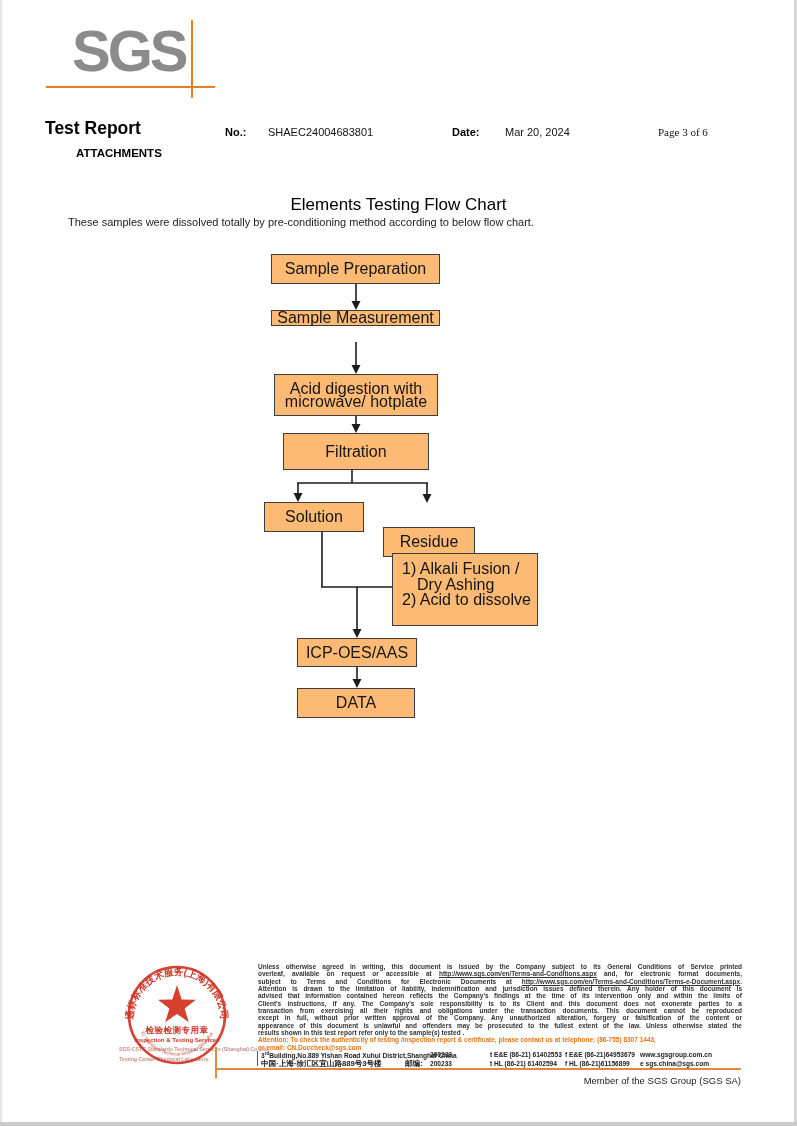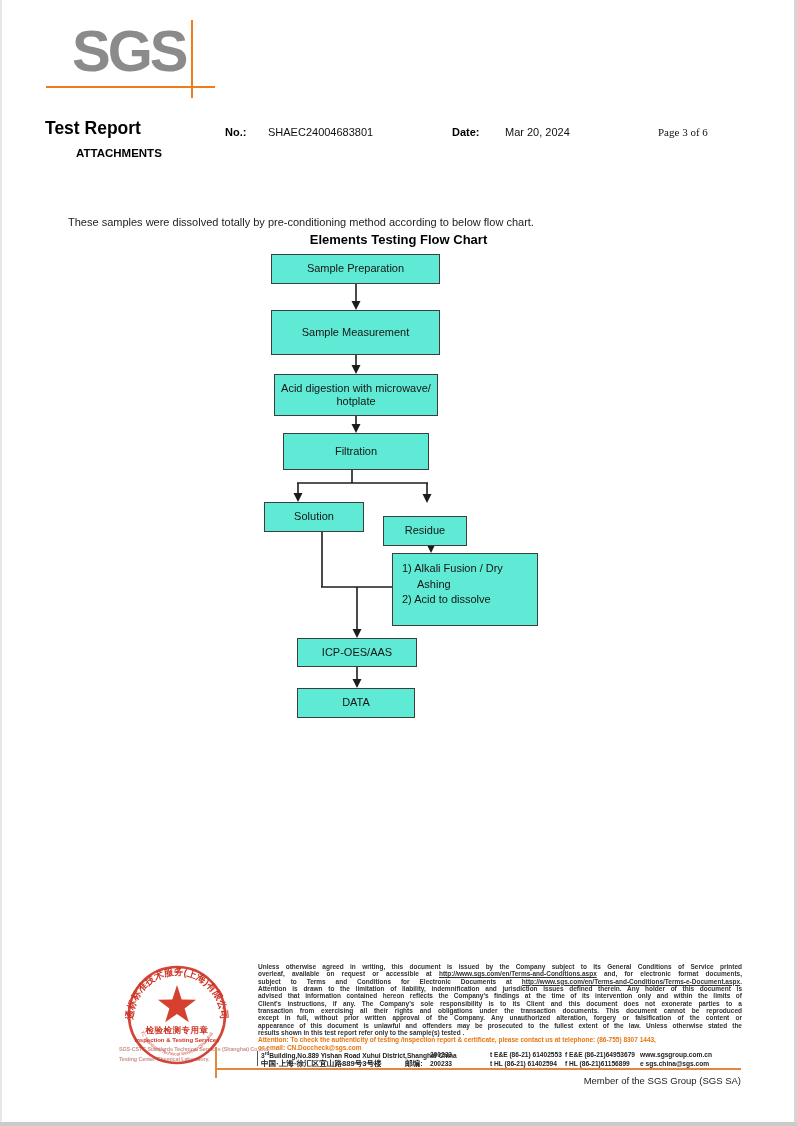--- a/index.html
+++ b/index.html
@@ -10,26 +10,26 @@
              color:#8b8b8b;letter-spacing:-3px;line-height:66px;}
   .logo-hline{position:absolute;left:46px;top:86px;width:169px;height:2px;background:#ee7c1e;}
   .logo-vline{position:absolute;left:191px;top:20px;width:2px;height:78px;background:#ee7c1e;}
   
   .h-title{position:absolute;left:45px;top:118px;font-size:17.5px;font-weight:bold;color:#000;}
   .h-attach{position:absolute;left:76px;top:147px;font-size:11.5px;font-weight:bold;color:#000;}
   .h-lab{position:absolute;top:126px;font-size:11px;font-weight:bold;color:#000;}
   .h-val{position:absolute;top:126px;font-size:11px;color:#111;}
   
   .doc-title{position:absolute;left:0;top:195px;width:797px;text-align:center;
-             font-size:13px;font-weight:bold;color:#000;margin-top:37px;}
+             font-size:17px;font-weight:normal;color:#000;}
   .intro{position:absolute;left:68px;top:216px;font-size:11px;color:#222;}
   
   .fc-svg{position:absolute;left:0;top:0;pointer-events:none;}
-  .box{position:absolute;background:#5eead4;border:1.4px solid #3d3d3d;display:flex;
-       align-items:center;justify-content:center;text-align:center;font-size:11px;
+  .box{position:absolute;background:#fdba74;border:1.4px solid #3d3d3d;display:flex;
+       align-items:center;justify-content:center;text-align:center;font-size:16px;
        color:#151515;line-height:13.5px;box-sizing:border-box;}
   .box-list{display:block;text-align:left;padding:7px 5px 0 9px;line-height:15.5px;}
   .hang{padding-left:15px;text-indent:-15px;}
   
   .legal{position:absolute;left:258px;top:963px;width:484px;font-size:6.5px;font-weight:bold;
          line-height:7.33px;color:#333;}
   .jl{text-align:justify;text-align-last:justify;}
   .u{text-decoration:underline;}
   .orange{color:#e87511;}
   .addr{position:absolute;font-size:6.6px;font-weight:bold;color:#222;white-space:nowrap;}
@@ -89,25 +89,25 @@
       <polygon points="351.5,424 360.5,424 356,433"></polygon>
       <polygon points="293.5,493 302.5,493 298,502"></polygon>
       <polygon points="422.5,494 431.5,494 427,503"></polygon>
       <polygon points="426.5,544 435.5,544 431,553"></polygon>
       <polygon points="352.5,629 361.5,629 357,638"></polygon>
       <polygon points="352.5,679 361.5,679 357,688"></polygon>
     </g>
   </svg>
 
   <div class="box" style="left:271px;top:254px;width:169px;height:30px;">Sample Preparation</div>
-  <div class="box" style="left:271px;top:310px;width:169px;height:45px;">Sample Measurement</div>
+  <div class="box" style="left:271px;top:310px;width:169px;height:16px;">Sample Measurement</div>
   <div class="box" style="left:274px;top:374px;width:164px;height:42px;padding:0 0;">Acid digestion with microwave/ hotplate</div>
   <div class="box" style="left:283px;top:433px;width:146px;height:37px;">Filtration</div>
   <div class="box" style="left:264px;top:502px;width:100px;height:30px;">Solution</div>
-  <div class="box" style="left:383px;top:516px;width:84px;height:30px;">Residue</div>
+  <div class="box" style="left:383px;top:527px;width:92px;height:30px;">Residue</div>
   <div class="box box-list" style="left:392px;top:553px;width:146px;height:73px;">
     <div class="hang">1) Alkali Fusion / Dry Ashing</div>
     <div class="hang">2) Acid to dissolve</div>
   </div>
   <div class="box" style="left:297px;top:638px;width:120px;height:29px;">ICP-OES/AAS</div>
   <div class="box" style="left:297px;top:688px;width:118px;height:30px;">DATA</div>
 
   <div class="legal">
     <div class="jl">Unless otherwise agreed in writing, this document is issued by the Company subject to its General Conditions of Service printed</div>
     <div class="jl"><span>overleaf, available on request or accessible at </span><span class="u">http://www.sgs.com/en/Terms-and-Conditions.aspx</span><span> and, for electronic format documents,</span></div>

